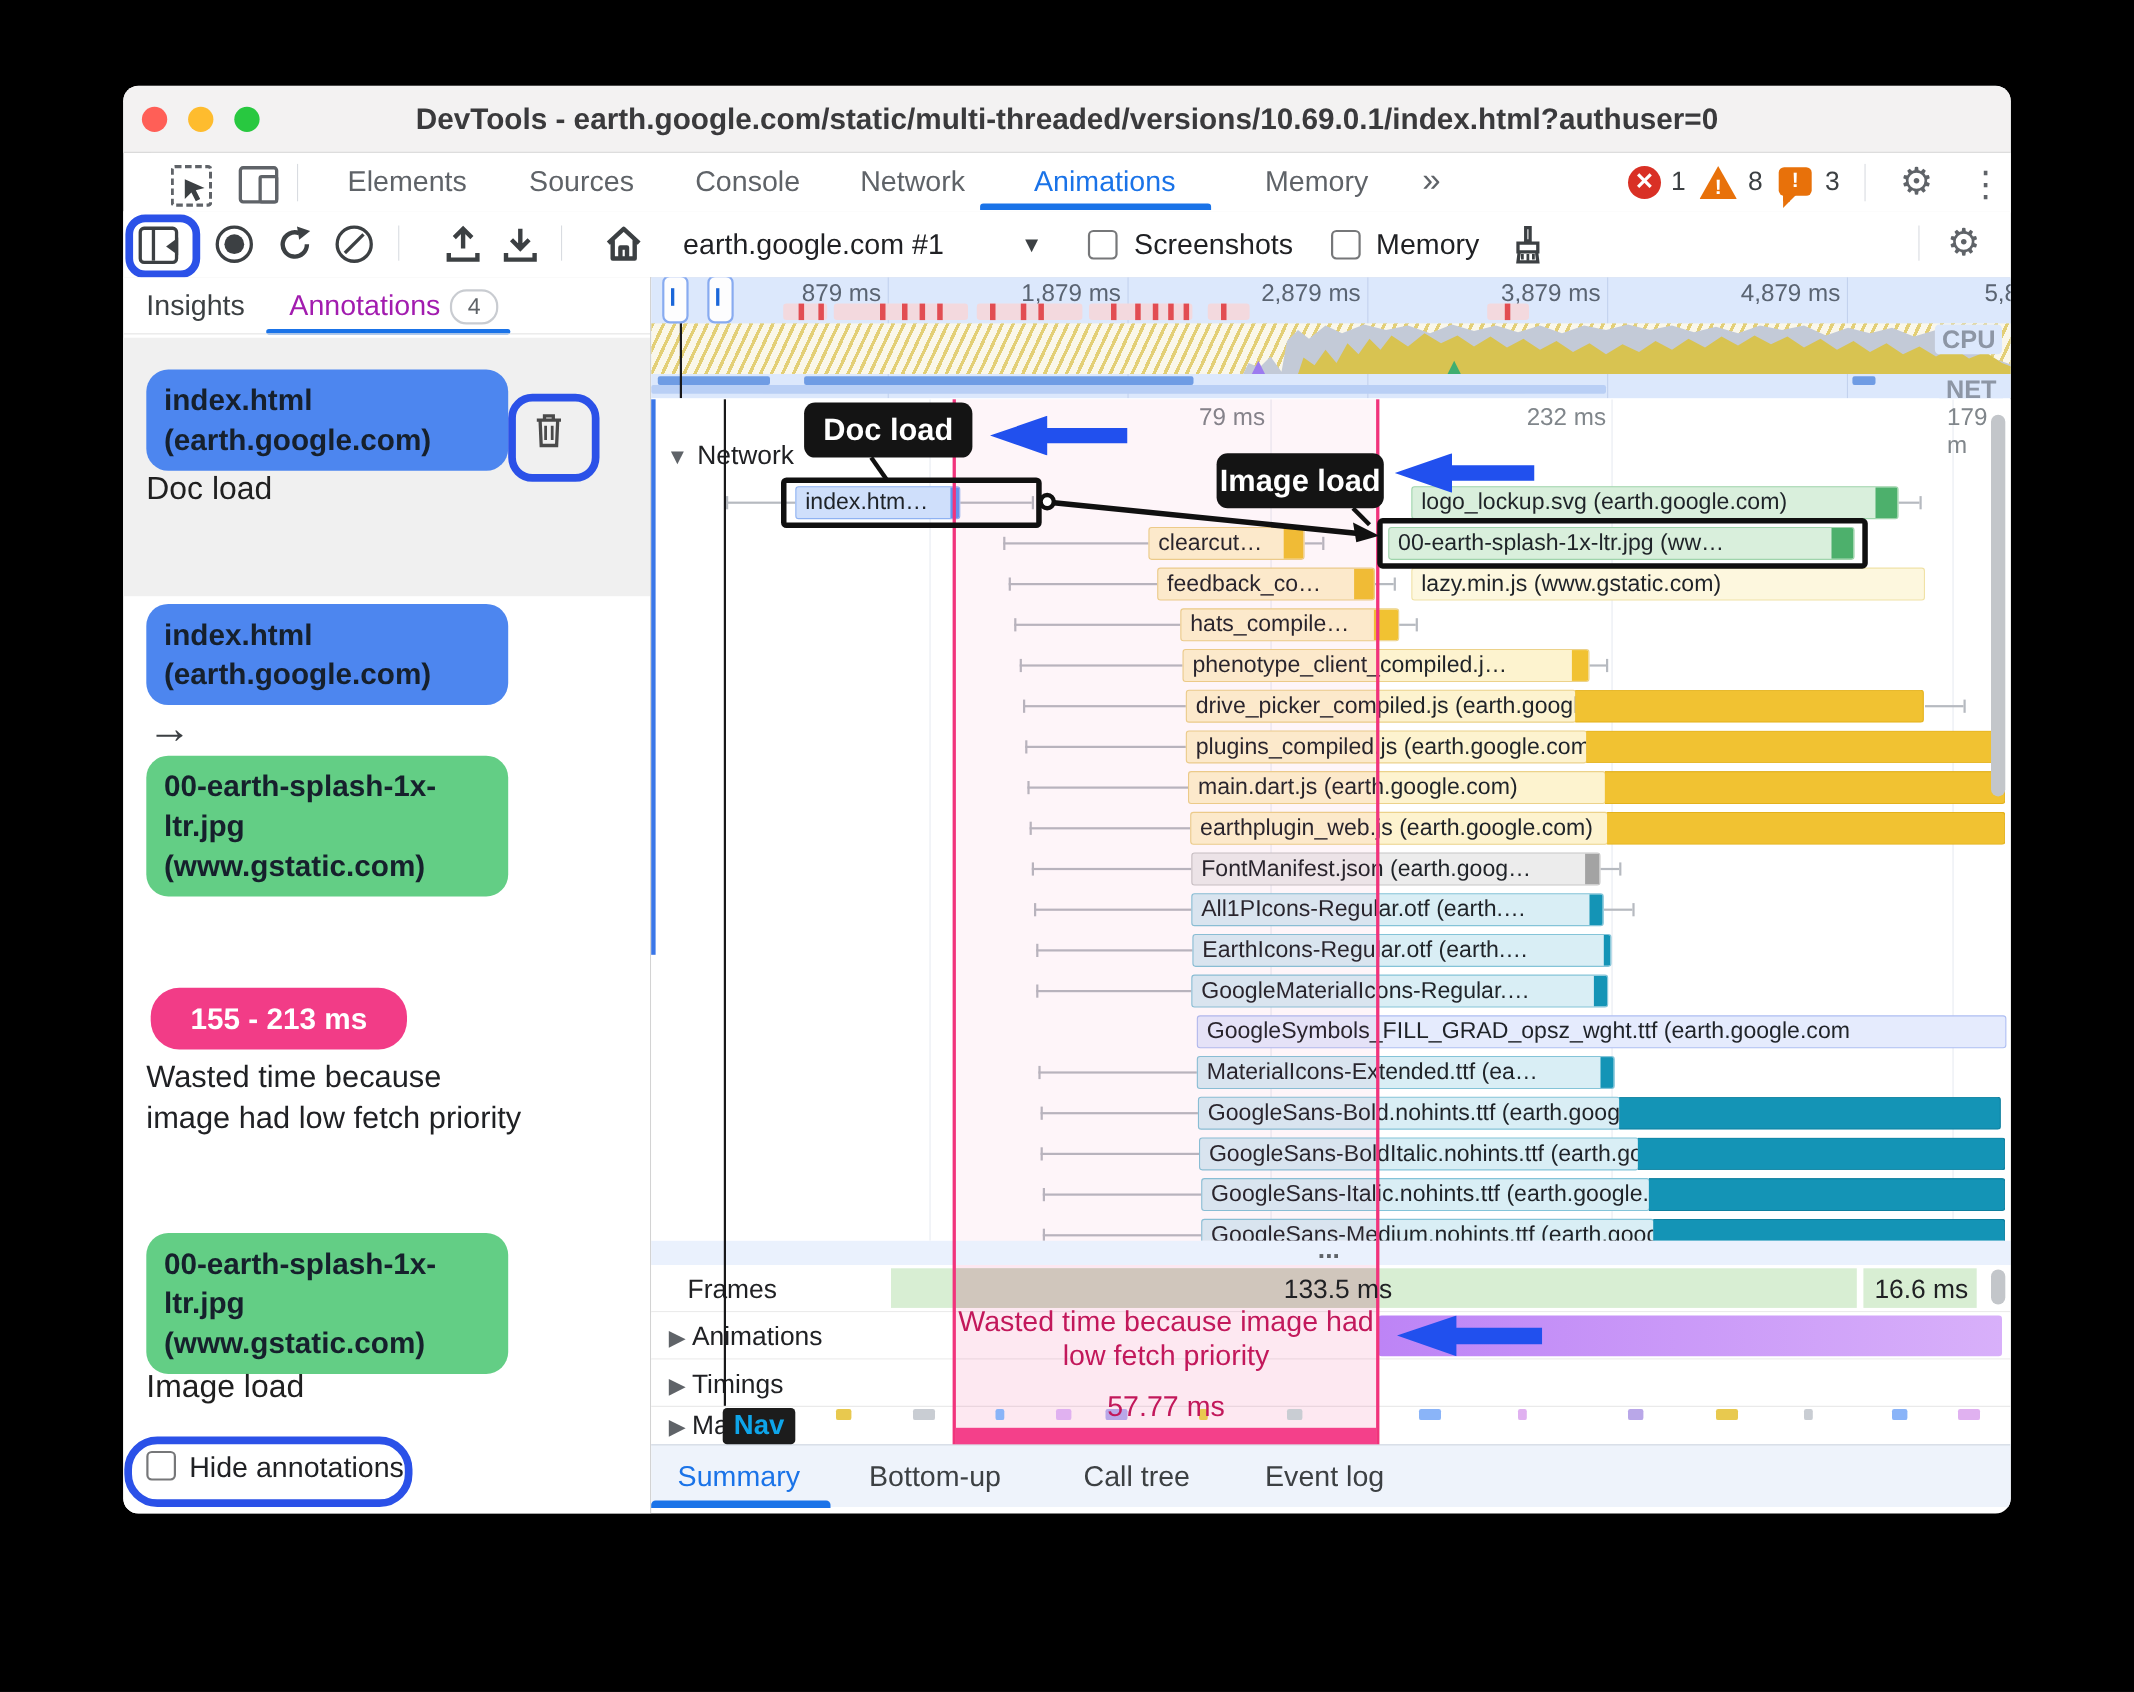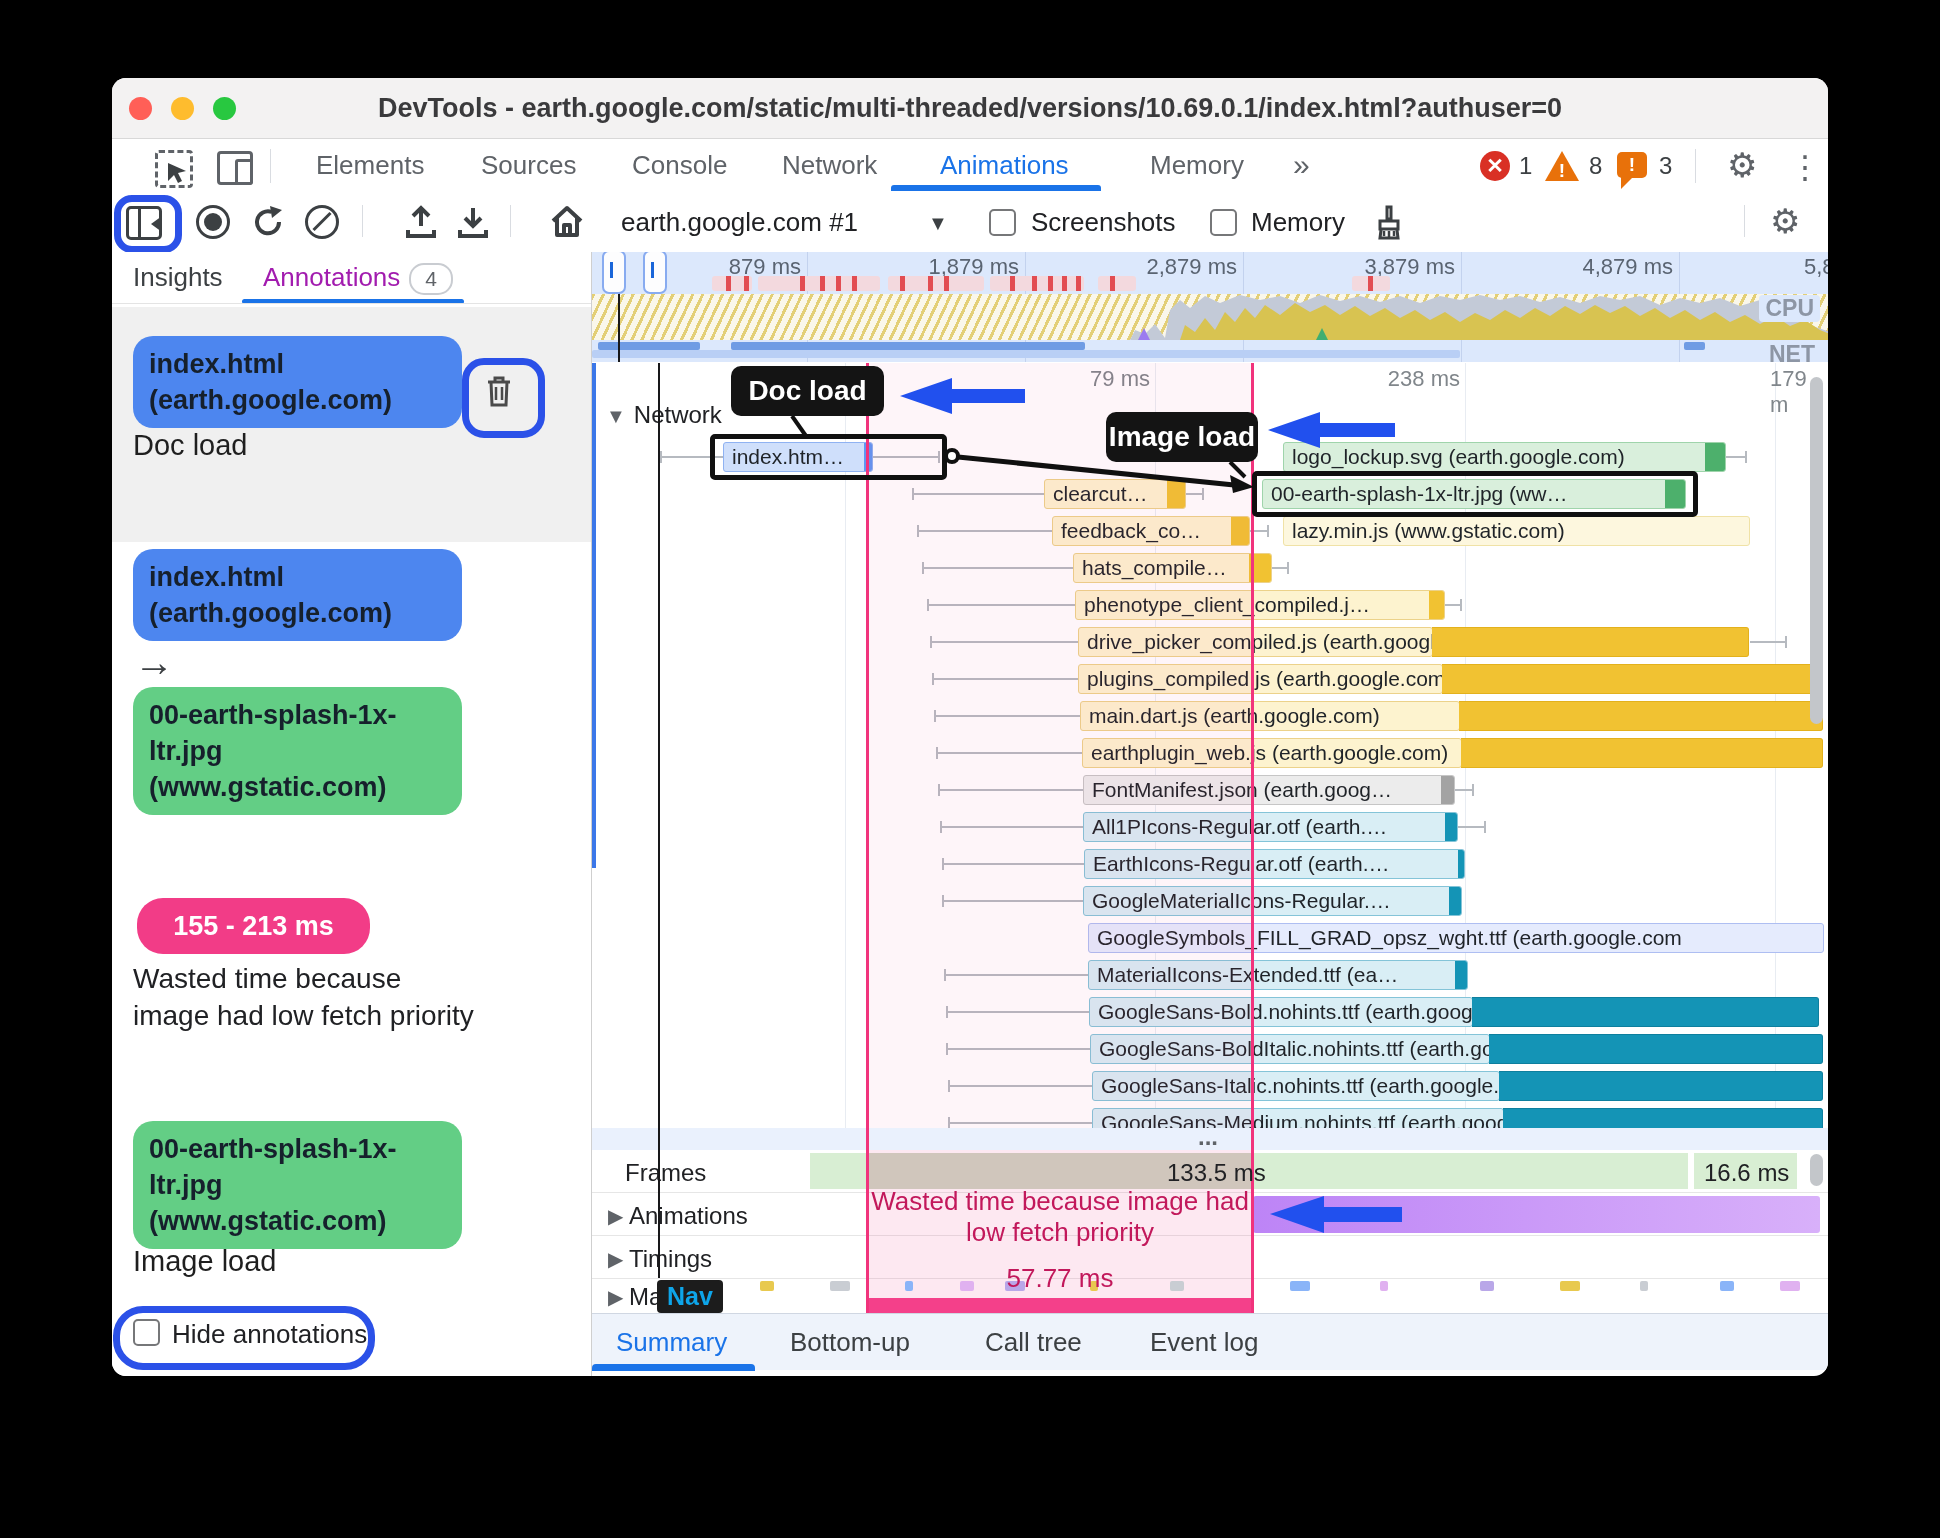--- a/index.html
+++ b/index.html
@@ -302,21 +302,21 @@
 
   <div class="abs" id="flameclip">
     <div id="f-grids">
         <div class="abs fgrid" style="left: 253px; position: absolute;"></div>
         <div class="abs fgrid" style="left: 563px; position: absolute;"></div>
         <div class="abs fgrid" style="left: 873px; position: absolute;"></div>
         <div class="abs fgrid" style="left: 1183px; position: absolute;"></div>
       </div>
     <div id="f-ruler">
         <span class="abs fruler" style="right: 678px;">79 ms</span>
-        <span class="abs fruler" style="right: 368px;">238 ms</span>
+        <span class="abs fruler" style="right: 368px;">232 ms</span>
         <span class="abs fruler" style="left: 1178px;">179 m</span>
       </div>
     <div class="abs" id="nethdr"><span class="tri">▼</span><span>Network</span></div>
     <div id="f-rows">
         <div class="whisk" style="left: 68px; top: 93px; width: 63px; position: absolute;"></div>
         <div class="wtick" style="left: 68px; top: 88px; position: absolute;"></div>
         <div class="whisk" style="left: 281px; top: 93px; width: 65px; position: absolute;"></div>
         <div class="wtick" style="left: 346px; top: 88px; position: absolute;"></div>
         <div class="bar t-doc" style="left: 131px; top: 79px; width: 150px; position: absolute;">index.htm…<div class="cap c-doc" style="width: 8px; position: absolute;"></div></div>
         <div class="whisk" style="left: 1134px; top: 93px; width: 19px; position: absolute;"></div>

